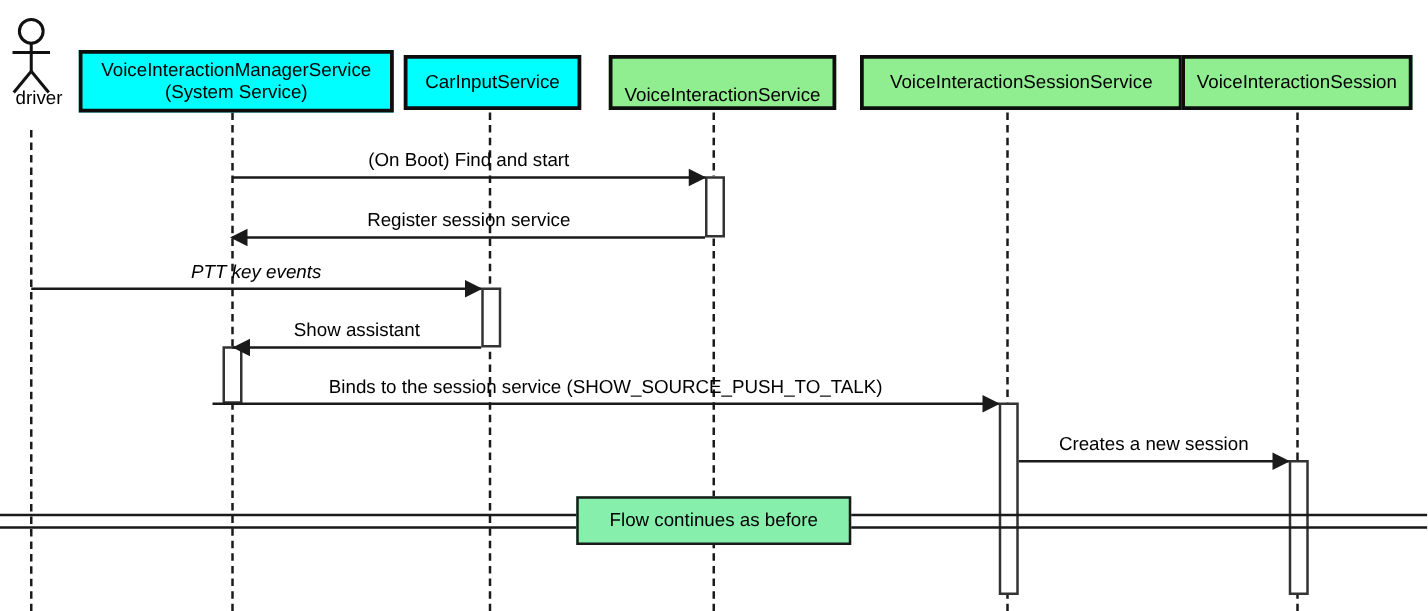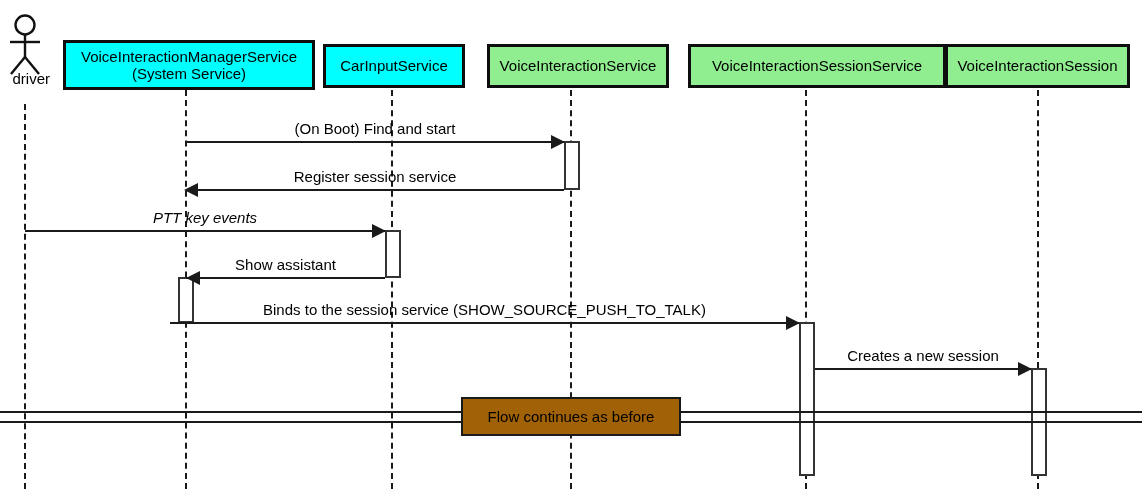--- a/index.html
+++ b/index.html
@@ -16,21 +16,21 @@
 
   .activation{position:absolute;box-sizing:border-box;background:#ffffff;border:2px solid #333;}
 
   .msgline{position:absolute;height:0;border-top:2px solid #1a1a1a;}
   .arrowhead{position:absolute;width:0;height:0;border-top:7px solid transparent;border-bottom:7px solid transparent;}
   .arrowhead.right{border-left:14px solid #1a1a1a;}
   .arrowhead.left{border-right:14px solid #1a1a1a;}
   .msglabel{position:absolute;font-size:15px;color:#000;white-space:nowrap;text-align:center;}
 
   .breakline{position:absolute;height:0;border-top:2px solid #1a1a1a;}
-  .breakbox{position:absolute;box-sizing:border-box;background:#a16207;border:2px solid #1a1a1a;display:flex;align-items:center;justify-content:center;font-size:15px;color:#000;white-space:nowrap;z-index:5;}
+  .breakbox{position:absolute;box-sizing:border-box;background:#86efac;border:2px solid #1a1a1a;display:flex;align-items:center;justify-content:center;font-size:15px;color:#000;white-space:nowrap;z-index:5;}
 </style>
 </head>
 <body>
 
 <div id="diagram">
 
   <div class="lifeline" style="left:24px;  top:104px; height:385px;"></div>
   <div class="lifeline" style="left:185px; top:90px;  height:399px;"></div>
   <div class="lifeline" style="left:391px; top:90px;  height:399px;"></div>
   <div class="lifeline" style="left:570px; top:90px;  height:399px;"></div>
@@ -52,21 +52,21 @@
     <div>
       <div>VoiceInteractionManagerService</div>
       <div>(System Service)</div>
     </div>
   </div>
 
   <div class="pbox cyan" style="left:323px;top:44px;width:142px;height:44px;">
     <span>CarInputService</span>
   </div>
 
-  <div class="pbox green" style="left:487px;top:44px;width:182px;height:44px;">
+  <div class="pbox green" style="left:487px;top:44px;width:182px;height:44px;align-items:flex-end;">
     <span>VoiceInteractionService</span>
   </div>
 
   <div class="pbox green" style="left:688px;top:44px;width:258px;height:44px;">
     <span>VoiceInteractionSessionService</span>
   </div>
 
   <div class="pbox green" style="left:945px;top:44px;width:185px;height:44px;">
     <span>VoiceInteractionSession</span>
   </div>

